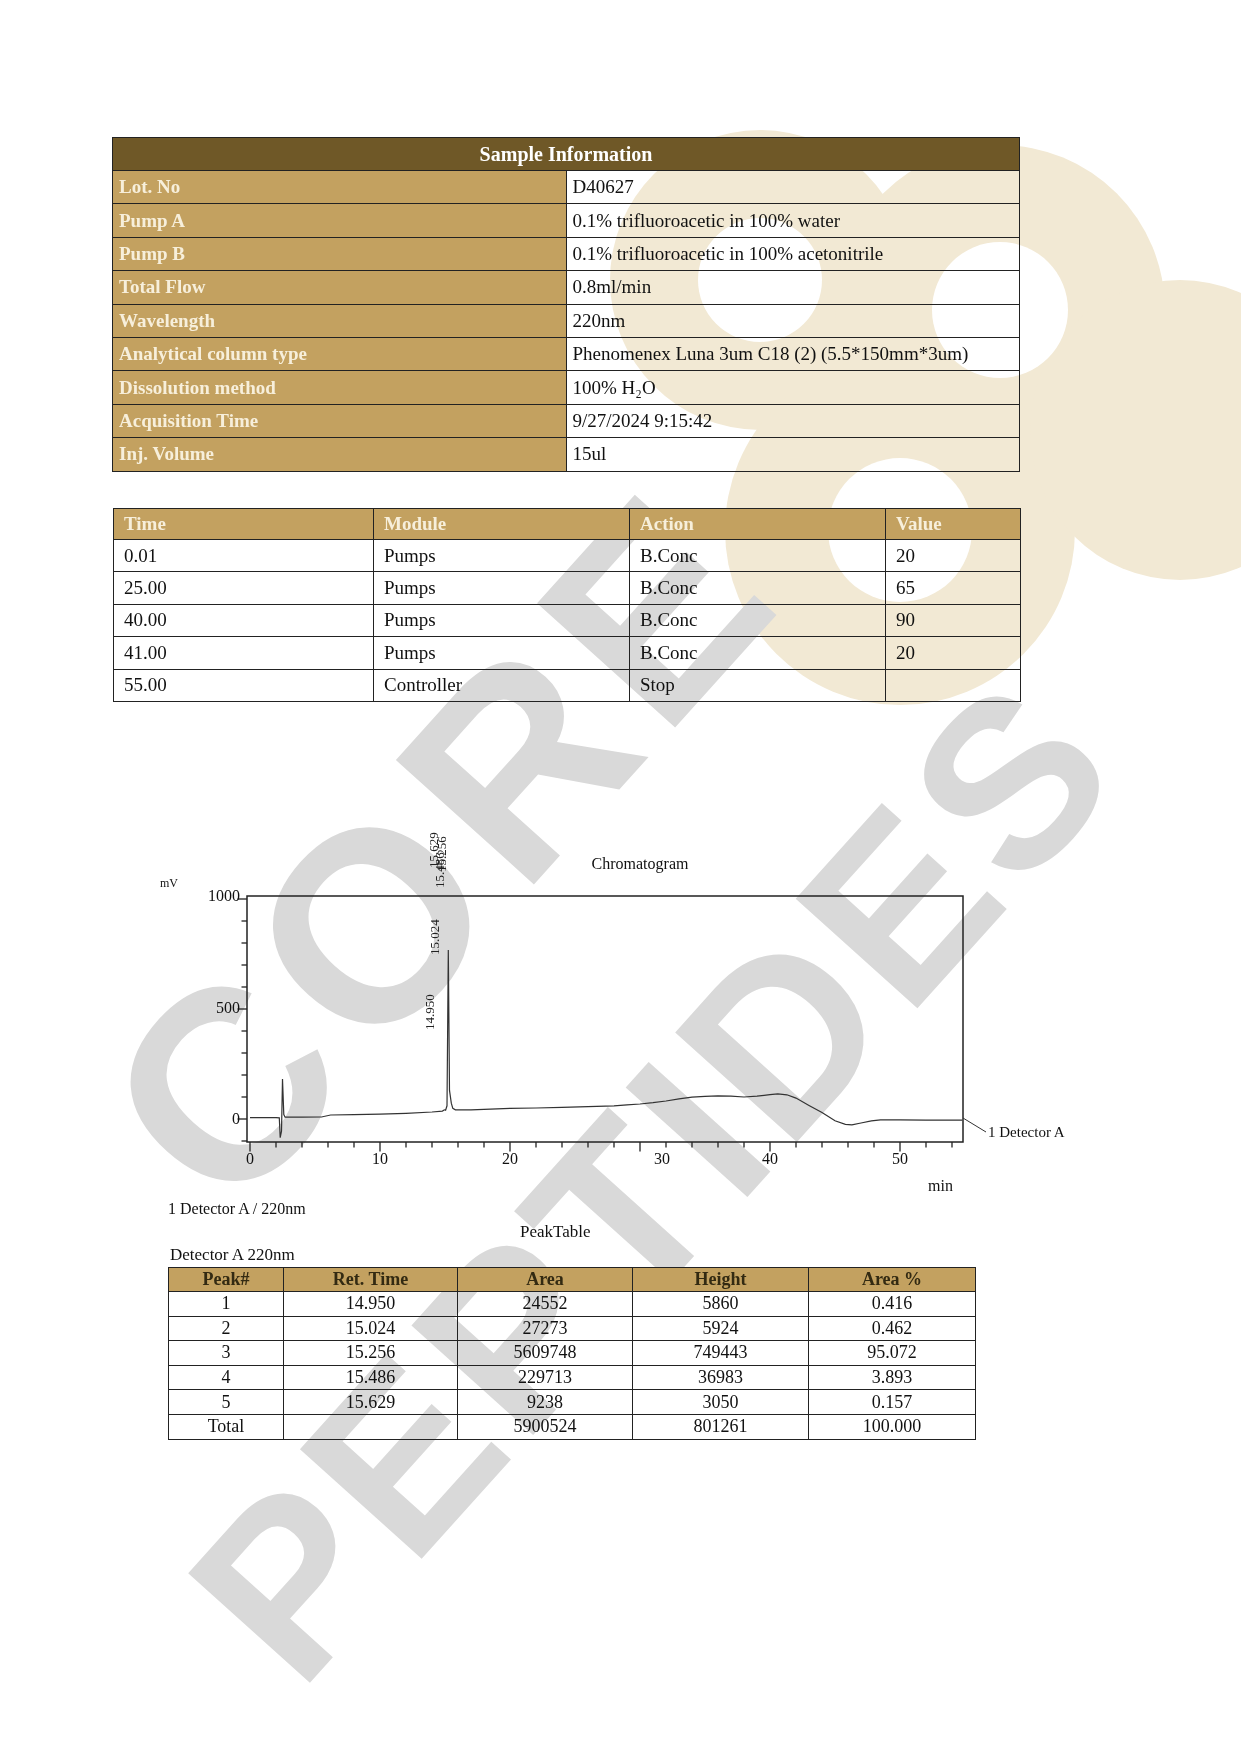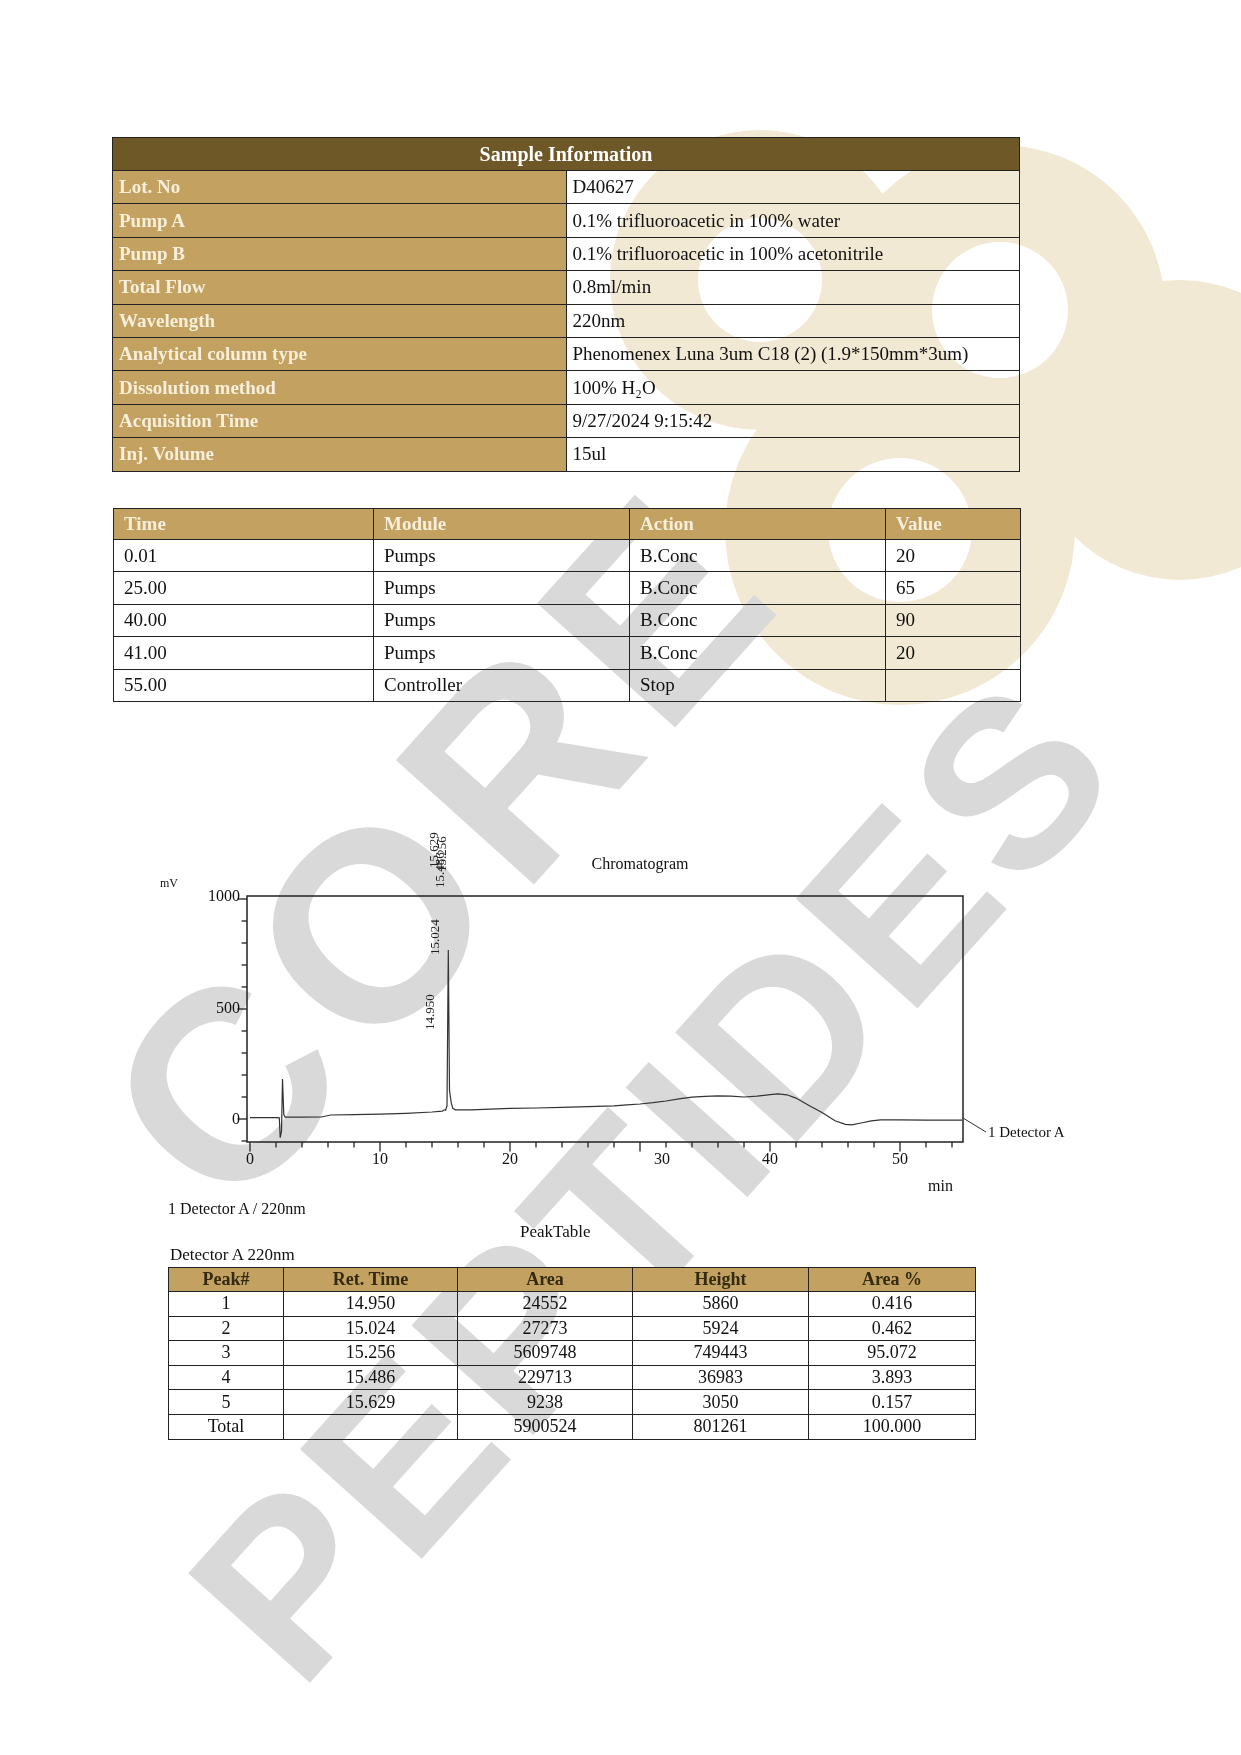--- a/index.html
+++ b/index.html
@@ -96,21 +96,21 @@
         <tr>
           <td>Total Flow</td>
           <td>0.8ml/min</td>
         </tr>
         <tr>
           <td>Wavelength</td>
           <td>220nm</td>
         </tr>
         <tr>
           <td>Analytical column type</td>
-          <td>Phenomenex Luna 3um C18 (2) (1.9*150mm*3um)</td>
+          <td>Phenomenex Luna 3um C18 (2) (5.5*150mm*3um)</td>
         </tr>
         <tr>
           <td>Dissolution method</td>
           <td>100% H₂O</td>
         </tr>
         <tr>
           <td>Acquisition Time</td>
           <td>9/27/2024 9:15:42</td>
         </tr>
         <tr>

